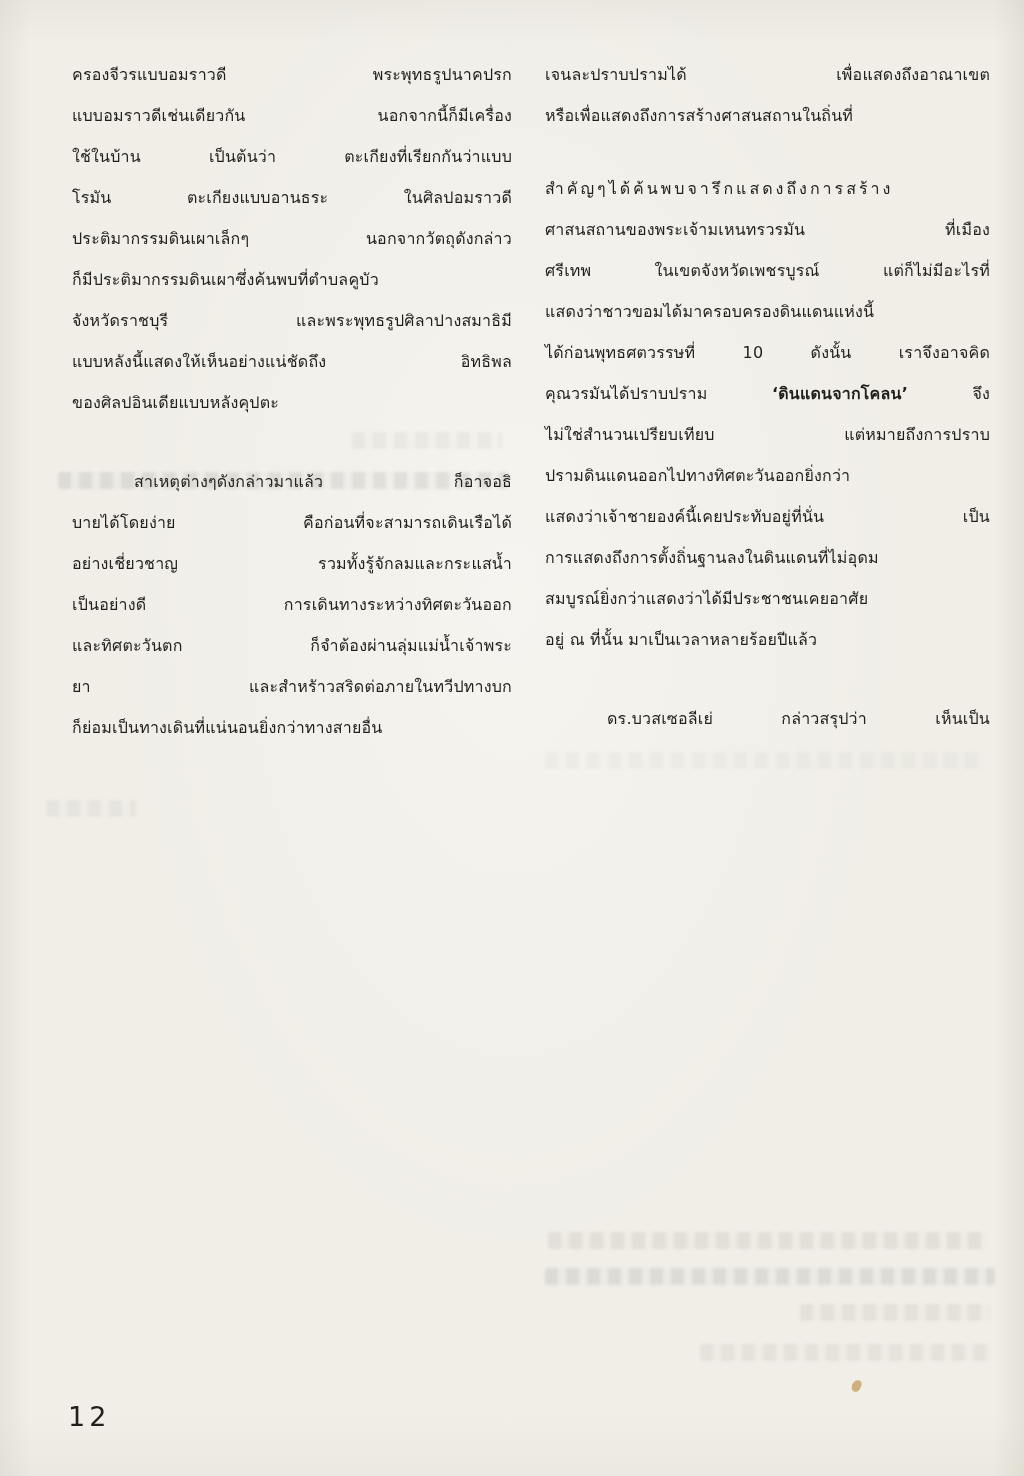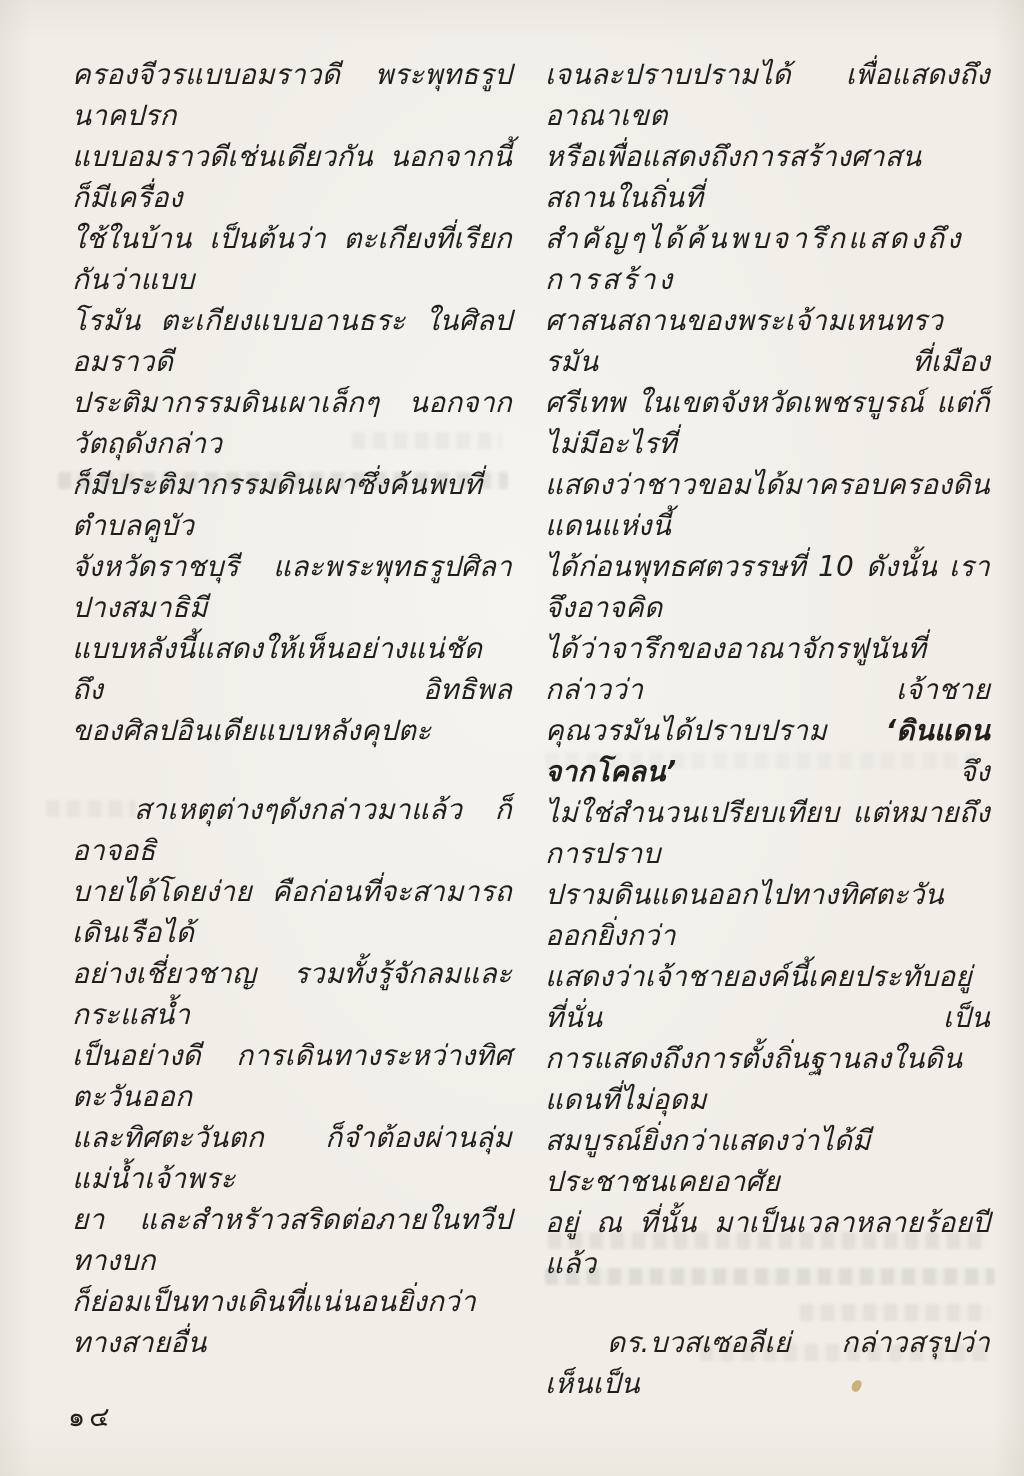--- a/index.html
+++ b/index.html
@@ -21,23 +21,22 @@
   .columns {
     position: absolute; top: 54px; left: 72px;
     display: flex; gap: 33px;
   }
   .col { position: relative; }
   .col-left  { width: 440px; }
   .col-right { width: 445px; }
   .block { margin: 0 0 38px 0; }
   .block:last-child { margin-bottom: 0; }
   .line {
-    font-size: 28px;
+    font-size: 16px;
     line-height: 41px;
-    font-style: italic;
     text-align: justify;
     text-align-last: justify;
     -moz-text-align-last: justify;
     white-space: normal;
     letter-spacing: 0.2px;
   }
   .line.last { text-align-last: left; -moz-text-align-last: left; }
   .line.indent { text-indent: 62px; }
   .line b { font-weight: 700; }
   .page-number {
@@ -109,33 +108,32 @@
         <div class="line">เป็นอย่างดี การเดินทางระหว่างทิศตะวันออก</div>
         <div class="line">และทิศตะวันตก ก็จำต้องผ่านลุ่มแม่น้ำเจ้าพระ</div>
         <div class="line">ยา และสำหรัาวสริดต่อภายในทวีปทางบก</div>
         <div class="line last">ก็ย่อมเป็นทางเดินที่แน่นอนยิ่งกว่าทางสายอื่น</div>
       </div>
     </div>
   <div class="col col-right">
       <div class="block para">
         <div class="line">เจนละปราบปรามได้ เพื่อแสดงถึงอาณาเขต</div>
         <div class="line">หรือเพื่อแสดงถึงการสร้างศาสนสถานในถิ่นที่</div>
-        <div class="line" style="letter-spacing: 3px;">สำคัญๆได้ค้นพบจารึกแสดงถึงการสร้าง</div>
+        <div class="line" style="letter-spacing: 3px; margin-top: 32px;">สำคัญๆได้ค้นพบจารึกแสดงถึงการสร้าง</div>
         <div class="line">ศาสนสถานของพระเจ้ามเหนทรวรมัน ที่เมือง</div>
         <div class="line">ศรีเทพ ในเขตจังหวัดเพชรบูรณ์ แต่ก็ไม่มีอะไรที่</div>
         <div class="line">แสดงว่าชาวขอมได้มาครอบครองดินแดนแห่งนี้</div>
         <div class="line">ได้ก่อนพุทธศตวรรษที่ 10 ดังนั้น เราจึงอาจคิด</div>
-        <div class="line">ได้ว่าจารึกของอาณาจักรฟูนันที่กล่าวว่า เจ้าชาย</div>
         <div class="line">คุณวรมันได้ปราบปราม <b>‘ดินแดนจากโคลน’</b> จึง</div>
         <div class="line">ไม่ใช่สำนวนเปรียบเทียบ แต่หมายถึงการปราบ</div>
         <div class="line">ปรามดินแดนออกไปทางทิศตะวันออกยิ่งกว่า</div>
         <div class="line">แสดงว่าเจ้าชายองค์นี้เคยประทับอยู่ที่นั่น เป็น</div>
         <div class="line">การแสดงถึงการตั้งถิ่นฐานลงในดินแดนที่ไม่อุดม</div>
         <div class="line">สมบูรณ์ยิ่งกว่าแสดงว่าได้มีประชาชนเคยอาศัย</div>
         <div class="line last">อยู่ ณ ที่นั้น มาเป็นเวลาหลายร้อยปีแล้ว</div>
       </div>
       <div class="block para">
         <div class="line indent">ดร.บวสเซอลีเย่ กล่าวสรุปว่า เห็นเป็น</div>
       </div>
     </div>
 </div>
 
-<div class="page-number">๑๔</div>
+<div class="page-number">12</div>
 
 </body></html>

